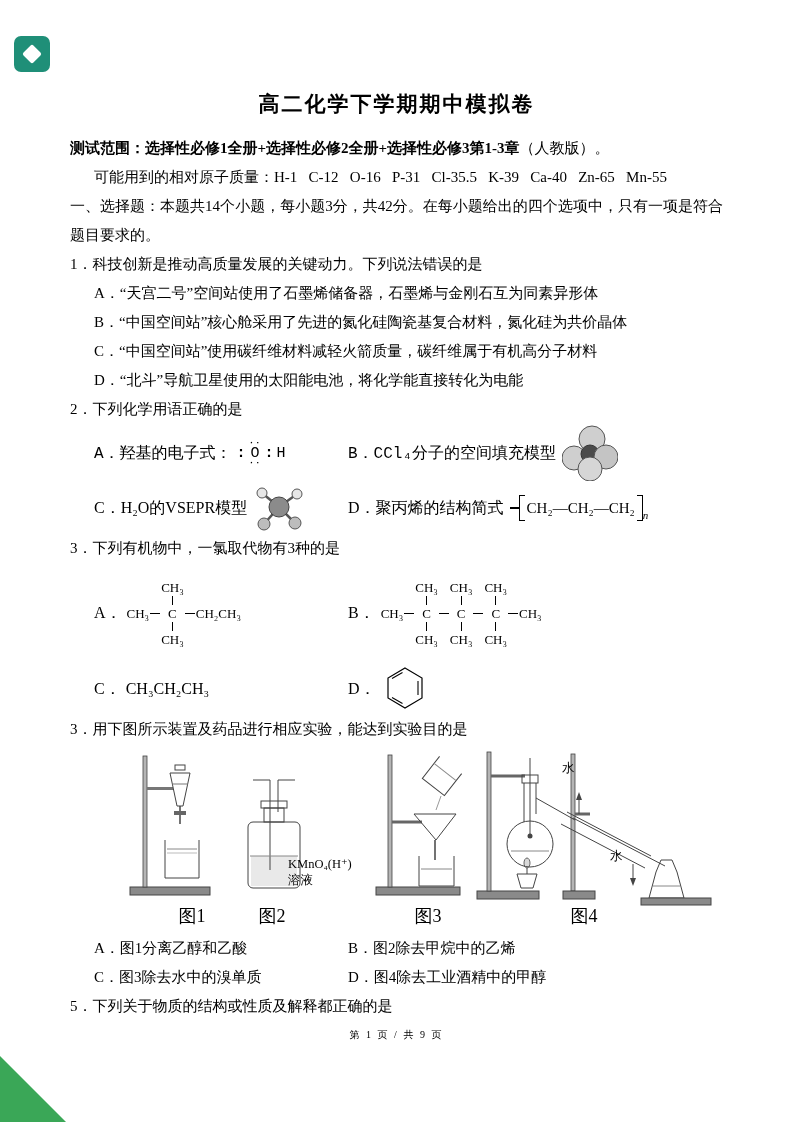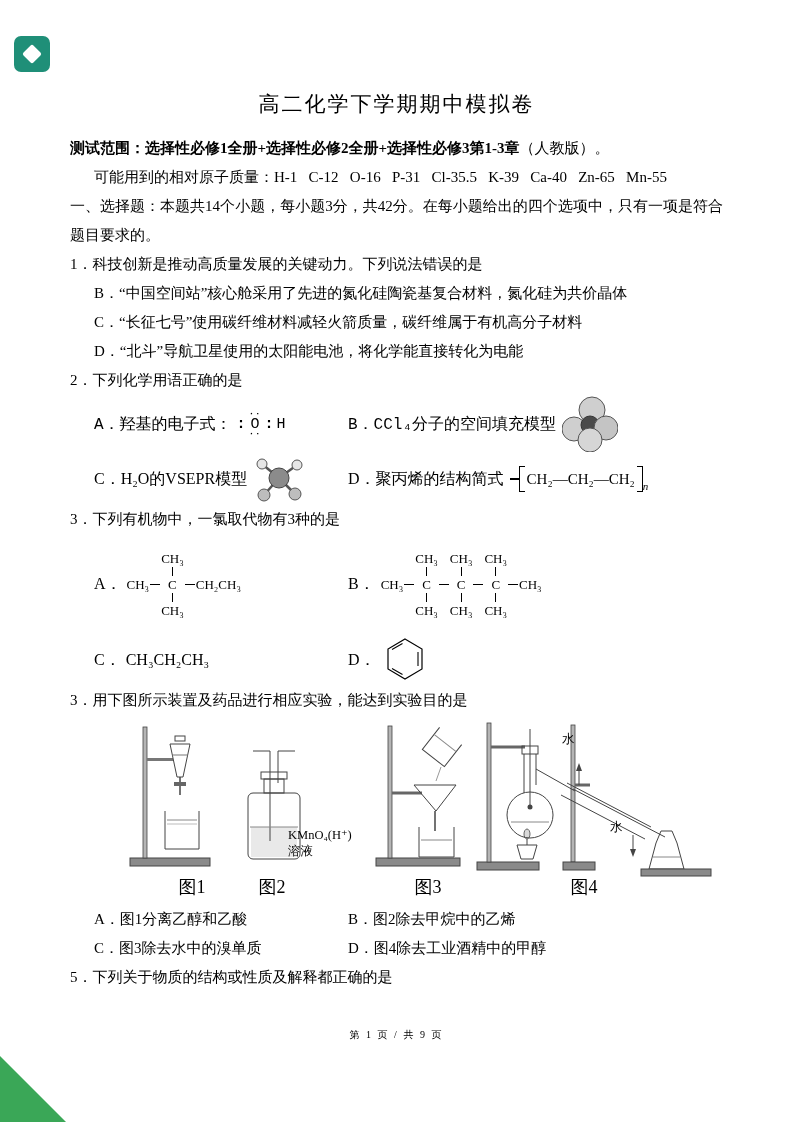--- a/index.html
+++ b/index.html
@@ -1,21 +1,21 @@
 <!DOCTYPE html>
 <html><head>
 <meta charset="utf-8">
 <style>
   html,body{margin:0;padding:0;background:#fff;}
   .page{position:relative;width:793px;height:1122px;background:#fff;overflow:hidden;
         font-family:"Liberation Serif","DejaVu Serif",serif;color:#000;}
   .brand{position:absolute;left:14px;top:36px;width:36px;height:36px;border-radius:7px;
          background:#1f8f78;display:flex;align-items:center;justify-content:center;}
   .brand-glyph{width:14px;height:14px;background:#fff;transform:rotate(45deg);border-radius:2px;}
-  .title{margin:0;padding-top:90px;text-align:center;font-size:21px;font-weight:400;
+  .title{margin:0;padding-top:90px;text-align:center;font-size:21px;font-weight:700;
          letter-spacing:2px;font-family:"Liberation Sans","DejaVu Sans",sans-serif;}
   .content{padding:0 70px;}
   .line{margin:0;font-size:15px;line-height:29px;}
   .scope{margin-top:16px;font-family:Liberation Serif, serif;}
   .scope b{font-weight:700;}
   .pre{white-space:pre-wrap;}
   .indent1{padding-left:24px;}
   .just{text-align:justify;}
   .opt{padding-left:24px;}
   .optrow{display:flex;align-items:center;}
@@ -66,22 +66,23 @@
 
   <div class="content">
 
     <p class="line scope"><b>测试范围：选择性必修1全册+选择性必修2全册+选择性必修3第1-3章</b><span>（人教版）。</span></p>
 
     <p class="line pre indent1">可能用到的相对原子质量：H-1   C-12   O-16   P-31   Cl-35.5   K-39   Ca-40   Zn-65   Mn-55</p>
 
     <p class="line just">一、选择题：本题共14个小题，每小题3分，共42分。在每小题给出的四个选项中，只有一项是符合题目要求的。</p>
 
     <p class="line">1．科技创新是推动高质量发展的关键动力。下列说法错误的是</p>
+    <p class="line opt">A．“天宫二号”空间站使用了石墨烯储备器，石墨烯与金刚石互为同素异形体</p>
     <p class="line opt">B．“中国空间站”核心舱采用了先进的氮化硅陶瓷基复合材料，氮化硅为共价晶体</p>
-    <p class="line opt">C．“长征七号”使用碳纤维材料减轻火箭质量，碳纤维属于有机高分子材料</p>
+    <p class="line opt">C．“中国空间站”使用碳纤维材料减轻火箭质量，碳纤维属于有机高分子材料</p>
     <p class="line opt">D．“北斗”导航卫星使用的太阳能电池，将化学能直接转化为电能</p>
 
     <p class="line">2．下列化学用语正确的是</p>
 
     <div class="optrow row-mid">
       <div class="c1">
         <span>A．羟基的电子式：</span>
         <span class="eform">
           <span class="ecolon">:</span>
           <span class="eo">

